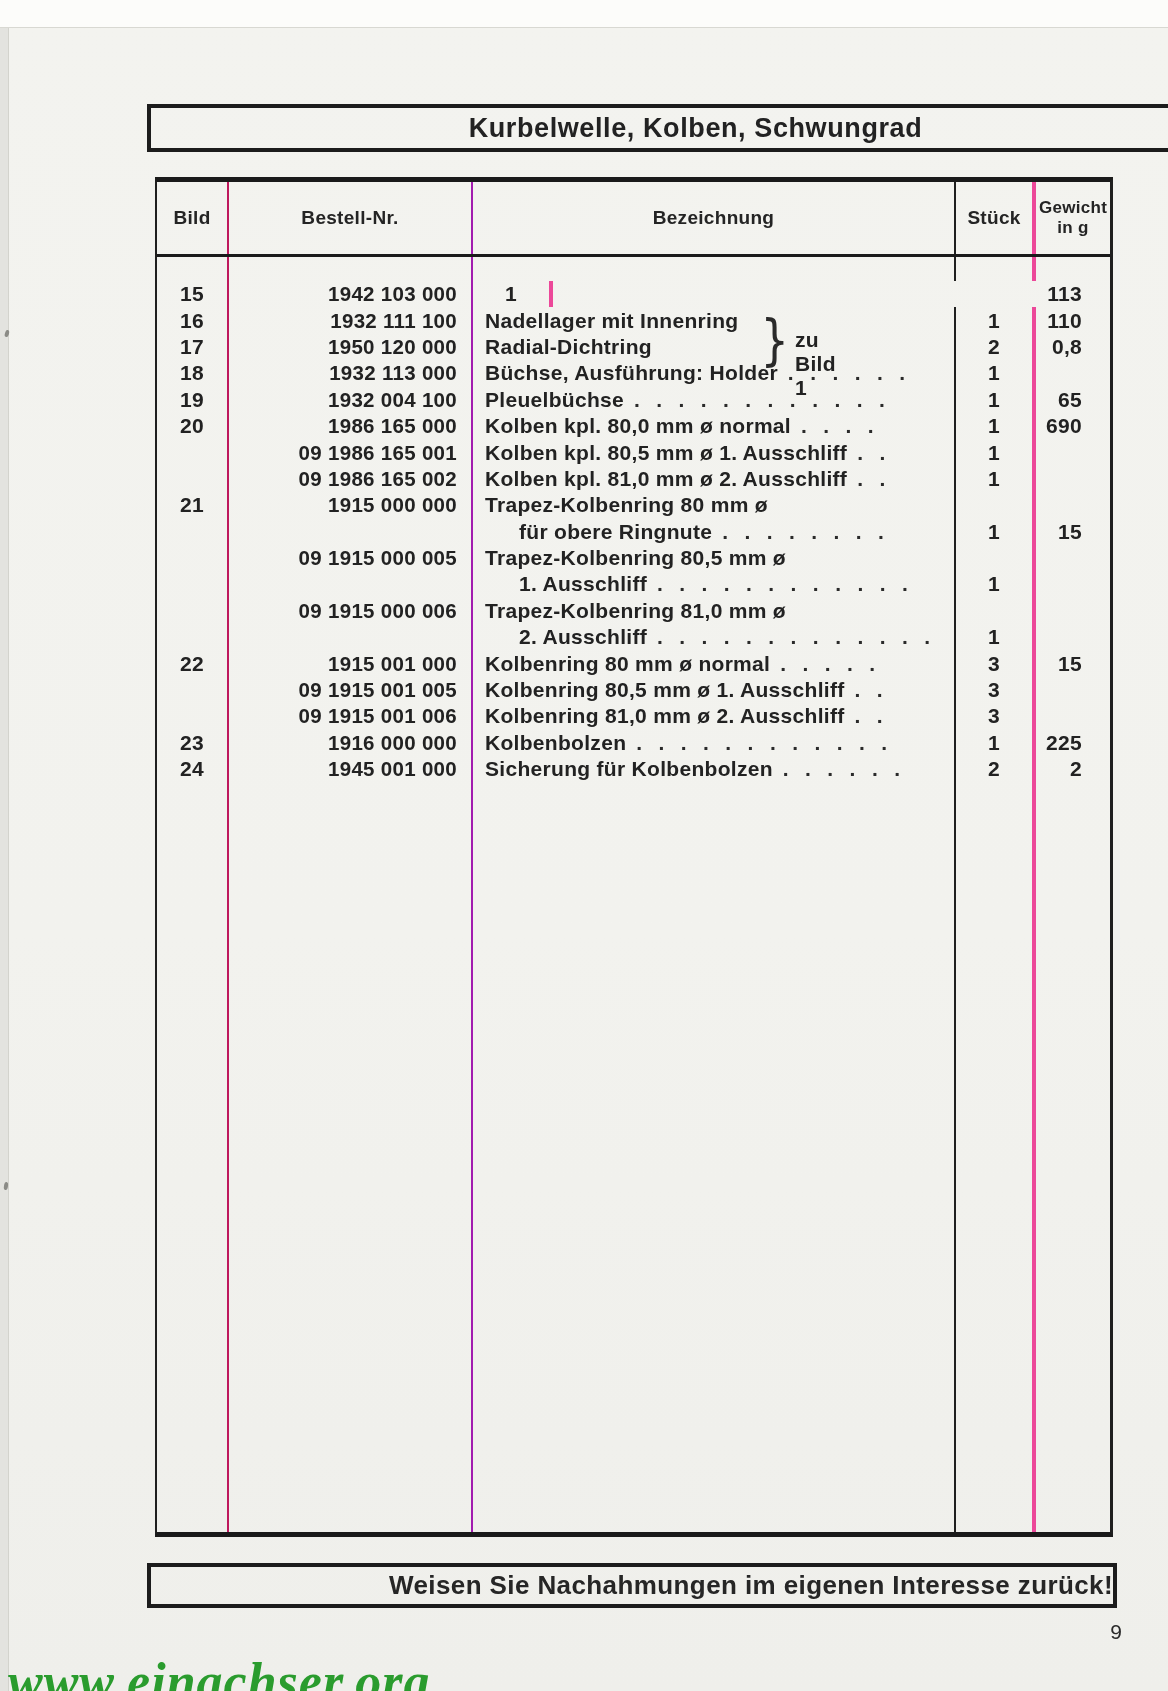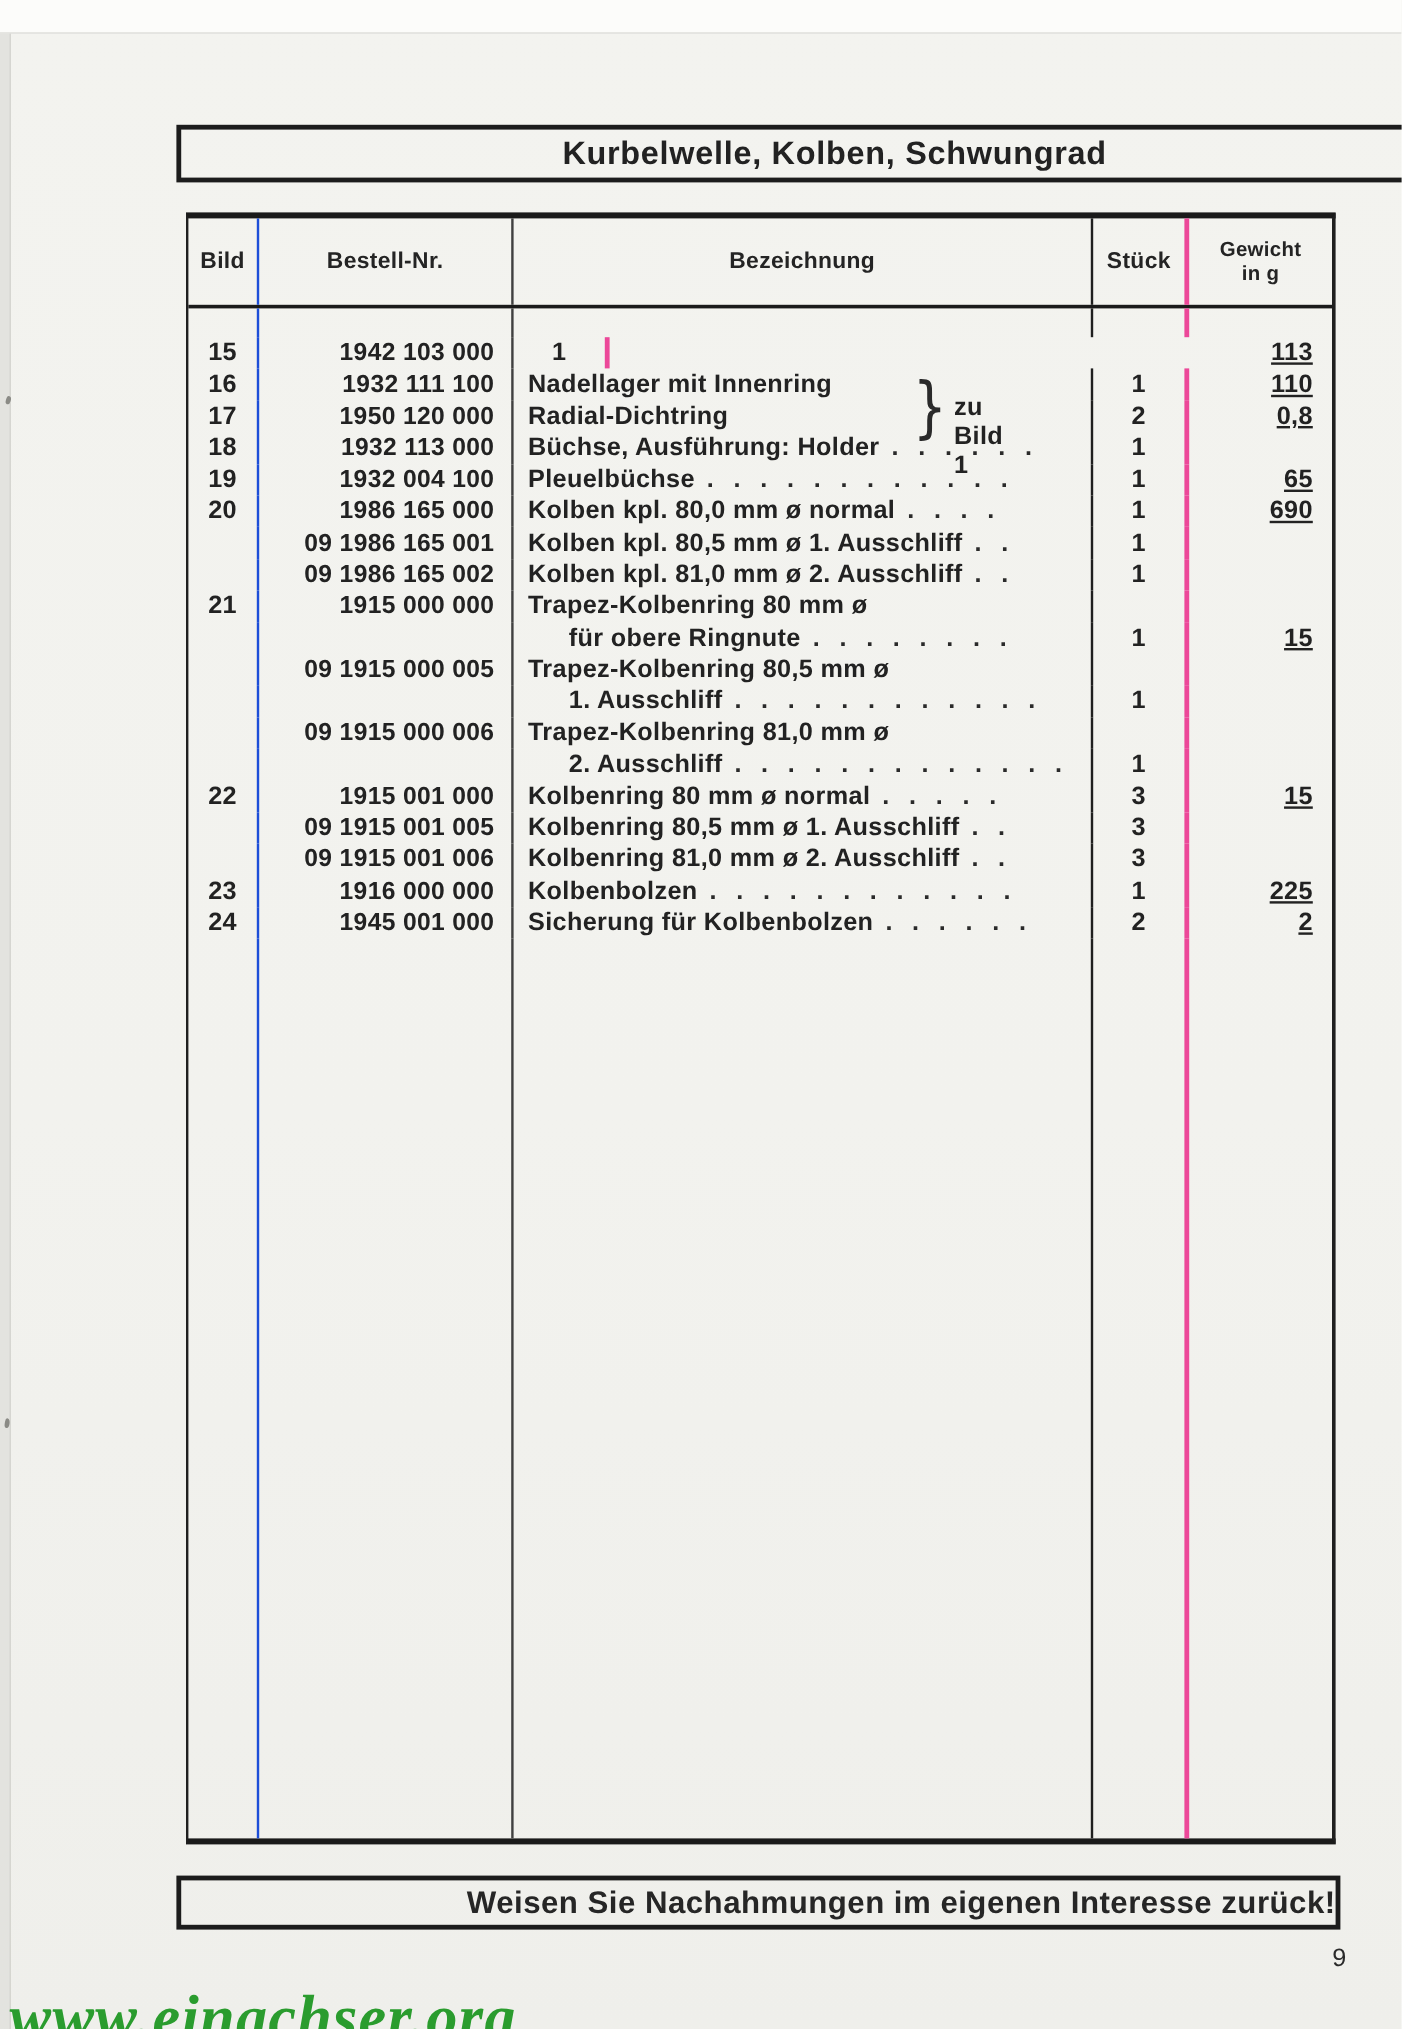--- a/index.html
+++ b/index.html
@@ -40,39 +40,39 @@
     position:absolute; left:155px; top:177px; width:958px; height:1360px;
     border-top:5px solid #1a1a1a; border-bottom:5px solid #1a1a1a;
     border-left:2px solid #1f1f1f; border-right:3px solid #1f1f1f;
     display:flex; flex-direction:column;
   }
   .thead { display:flex; height:75px; border-bottom:3px solid #1a1a1a; flex:0 0 auto; }
   .hcell {
     display:flex; flex-direction:column; align-items:center; justify-content:center;
     font-weight:700; font-size:19px; color:#242424; letter-spacing:0.3px;
   }
-  .w1 { width:59px;  border-right:2px solid #1d4ed8; }
-  .w2 { width:212px; border-right:2px solid #404040; }
+  .w1 { width:72px;  border-right:2px solid #be185d; }
+  .w2 { width:244px; border-right:2px solid #a21caf; }
   .w3 { width:483px; border-right:2px solid #1f1f1f; }
   .w4 { width:80px;  border-right:4px solid #ec4899; }
   .w5 { flex:1; }
   .hcell.w5 { font-size:17px; line-height:1.18; }
 
   .tbody { display:flex; flex-direction:column; flex:1; }
   .tline { display:flex; height:26.4px; flex:0 0 auto; }
   .tline.spacer { height:24px; }
   .tline.filler { flex:1; }
   .tcell { display:flex; align-items:center; white-space:nowrap;
            font-size:21px; font-weight:700; color:#222; letter-spacing:0.3px; }
   .c-bild { justify-content:center; }
   .c-nr   { justify-content:flex-end; padding-right:14px; font-size:20.5px; }
   .c-bez  { padding-left:12px; overflow:hidden; }
   .c-bez.indent { padding-left:46px; }
   .c-stk  { justify-content:center; }
-  .c-gew  { justify-content:flex-end; padding-right:16px;text-decoration:underline; }
+  .c-gew  { justify-content:flex-end; padding-right:28px; }
   .dots   { margin-left:10px; word-spacing:10px; font-weight:700; color:#2a2a2a; }
 
   
   .brace-wrap { position:absolute; left:0; top:0; }
   .brace {
     position:absolute; left:600px; top:130px;
     font-family:"DejaVu Sans", sans-serif;
     font-size:56px; line-height:56px; font-weight:400; color:#2a2a2a;
     transform:scaleX(0.8);
   }

